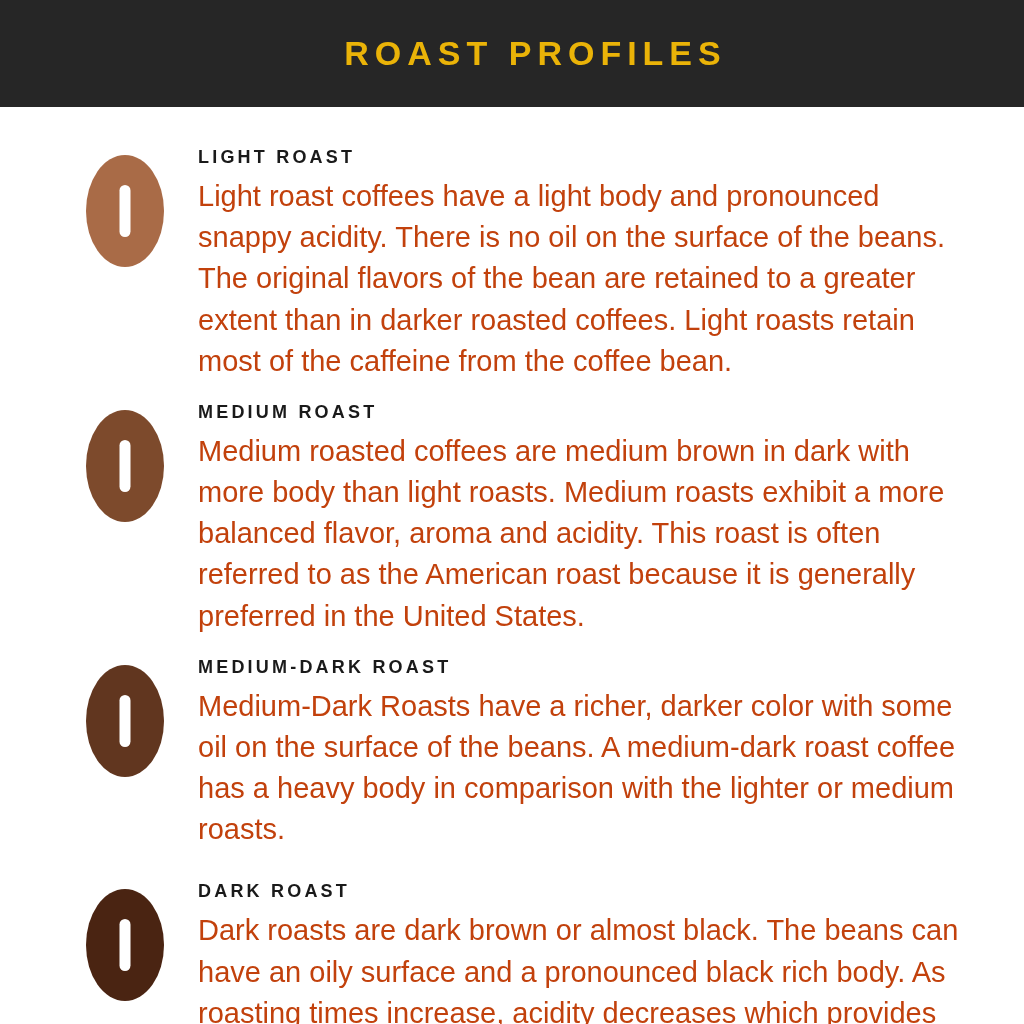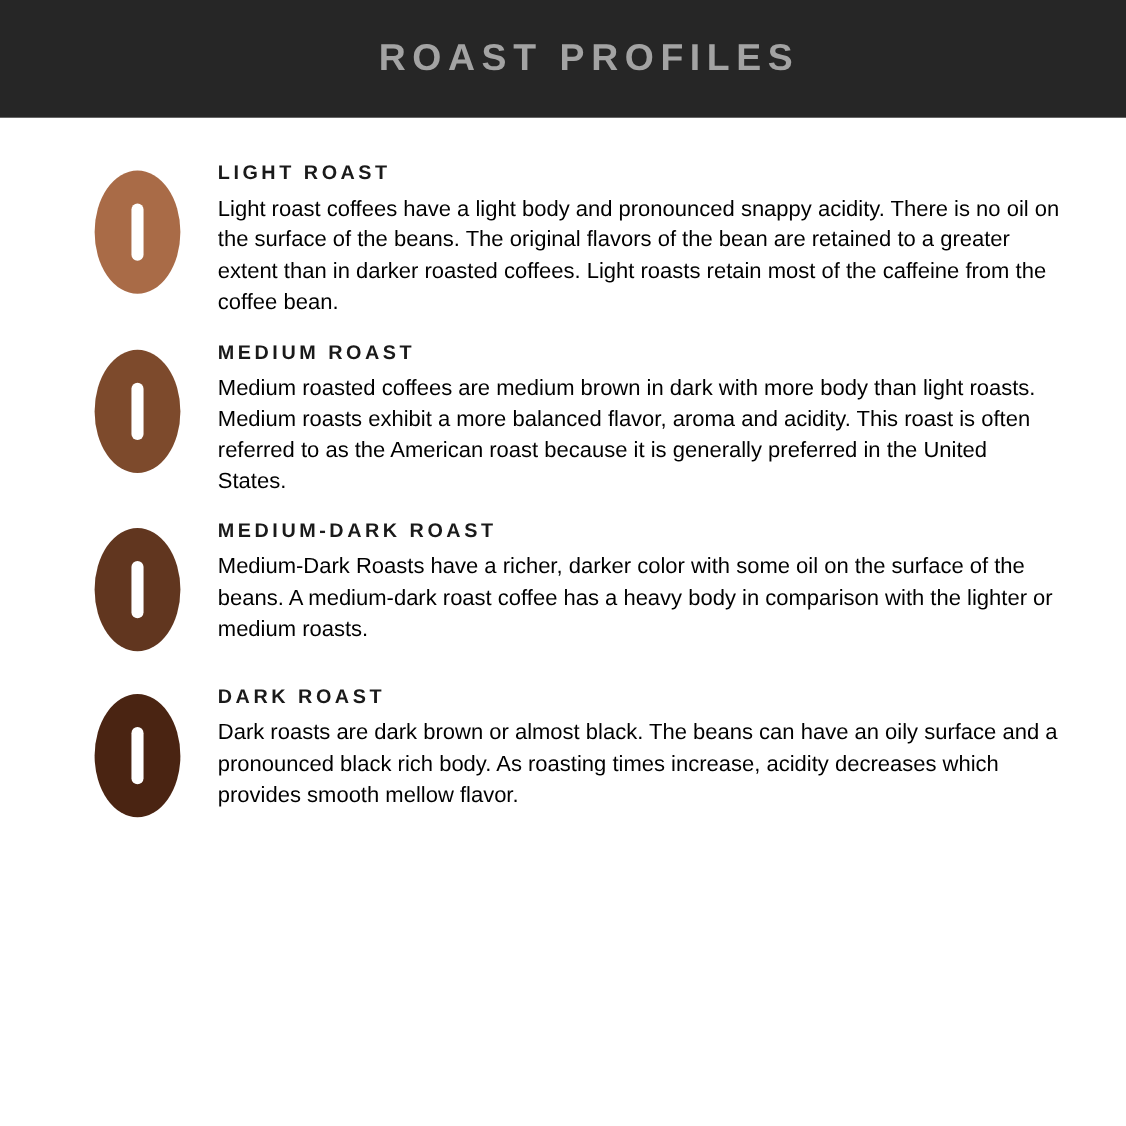--- a/index.html
+++ b/index.html
@@ -23,21 +23,21 @@
   .header-bar {
     width: 100%;
     height: 107px;
     background: #262626;
     display: flex;
     align-items: center;
     justify-content: center;
     box-sizing: border-box;
   }
   .header-title {
-    color: #a3a3a3;
+    color: #eab308;
     font-size: 34px;
     font-weight: bold;
     letter-spacing: 6px;
     text-transform: uppercase;
     font-family: "Liberation Sans", sans-serif;
     margin-left: 47px;
   }
   .content {
     padding: 40px 60px 0 60px;
     box-sizing: border-box;
@@ -77,23 +77,23 @@
   .roast-title {
     font-size: 18px;
     font-weight: bold;
     letter-spacing: 3.2px;
     color: #1a1a1a;
     text-transform: uppercase;
     margin: 0 0 8px 0;
     font-family: "Liberation Sans", sans-serif;
   }
   .roast-desc {
-    font-size: 20px;
+    font-size: 29px;
     line-height: 1.42;
-    color: #000000;
+    color: #c2410c;
     margin: 0;
     font-family: "Liberation Sans", sans-serif;
     max-width: 790px;
   }
   .row-light  { margin-bottom: 20px; }
   .row-medium { margin-bottom: 20px; }
   .row-mediumdark { margin-bottom: 31px; }
 </style>
 </head>
 <body>

